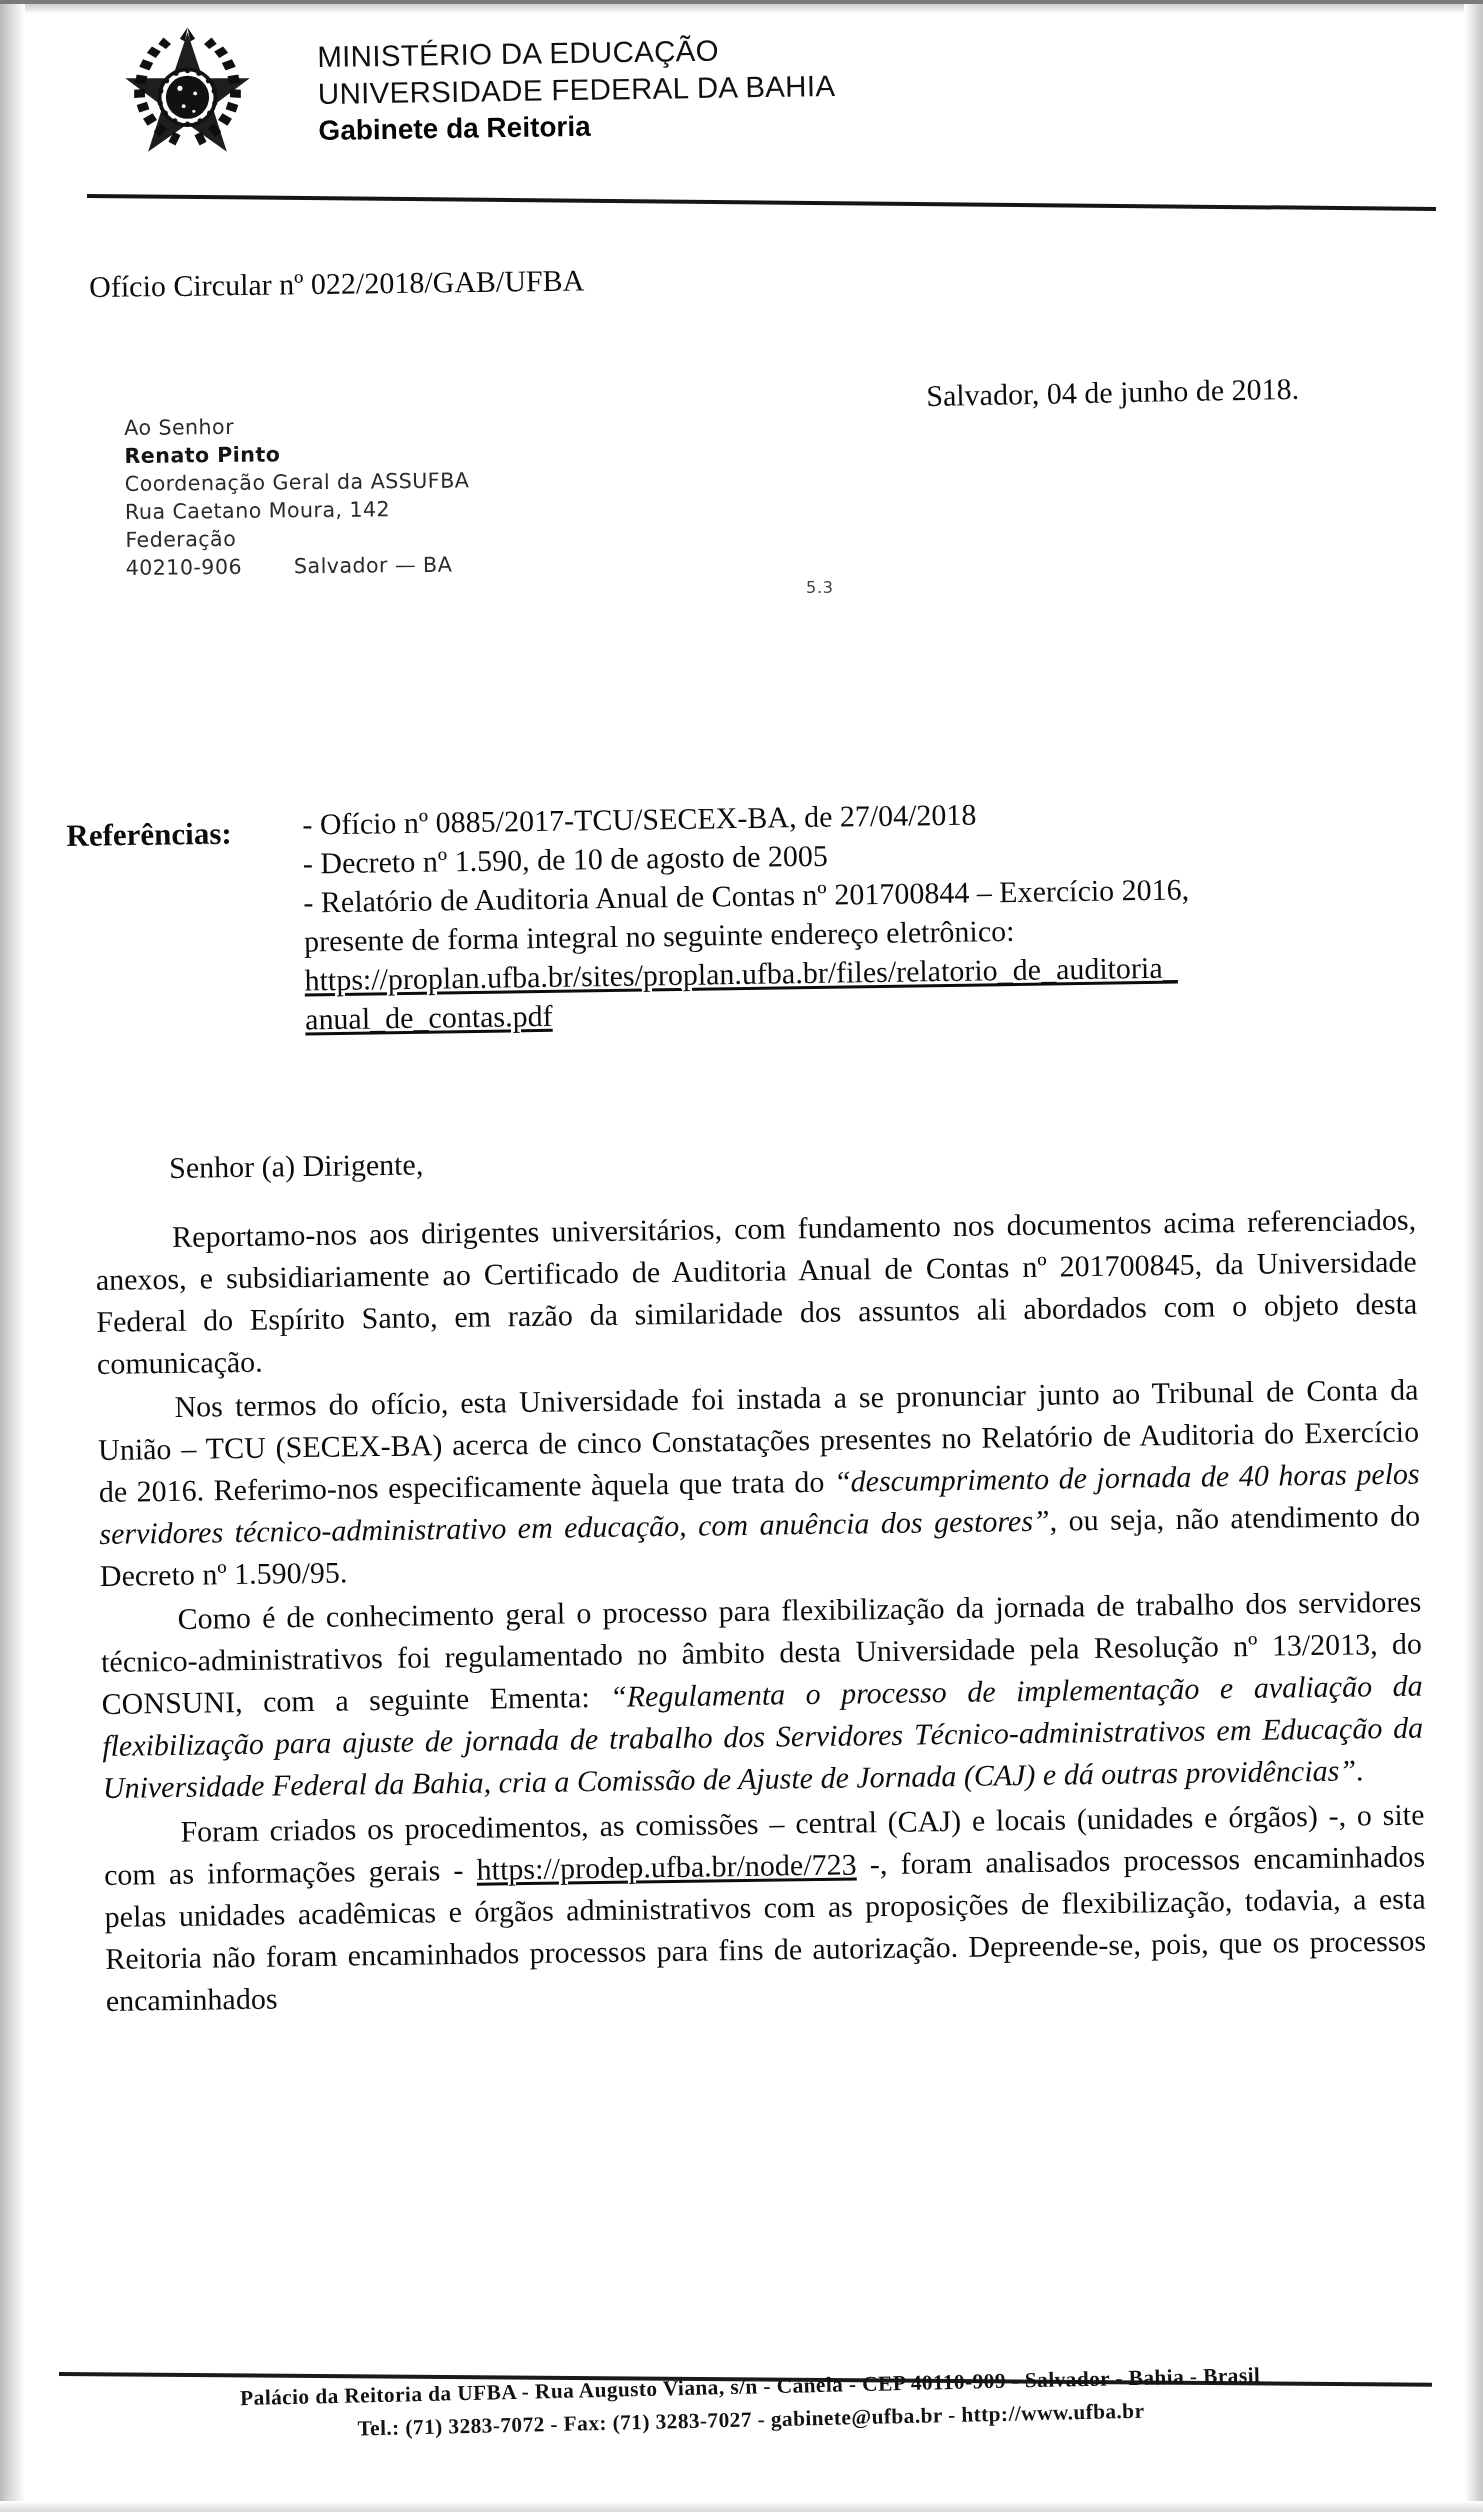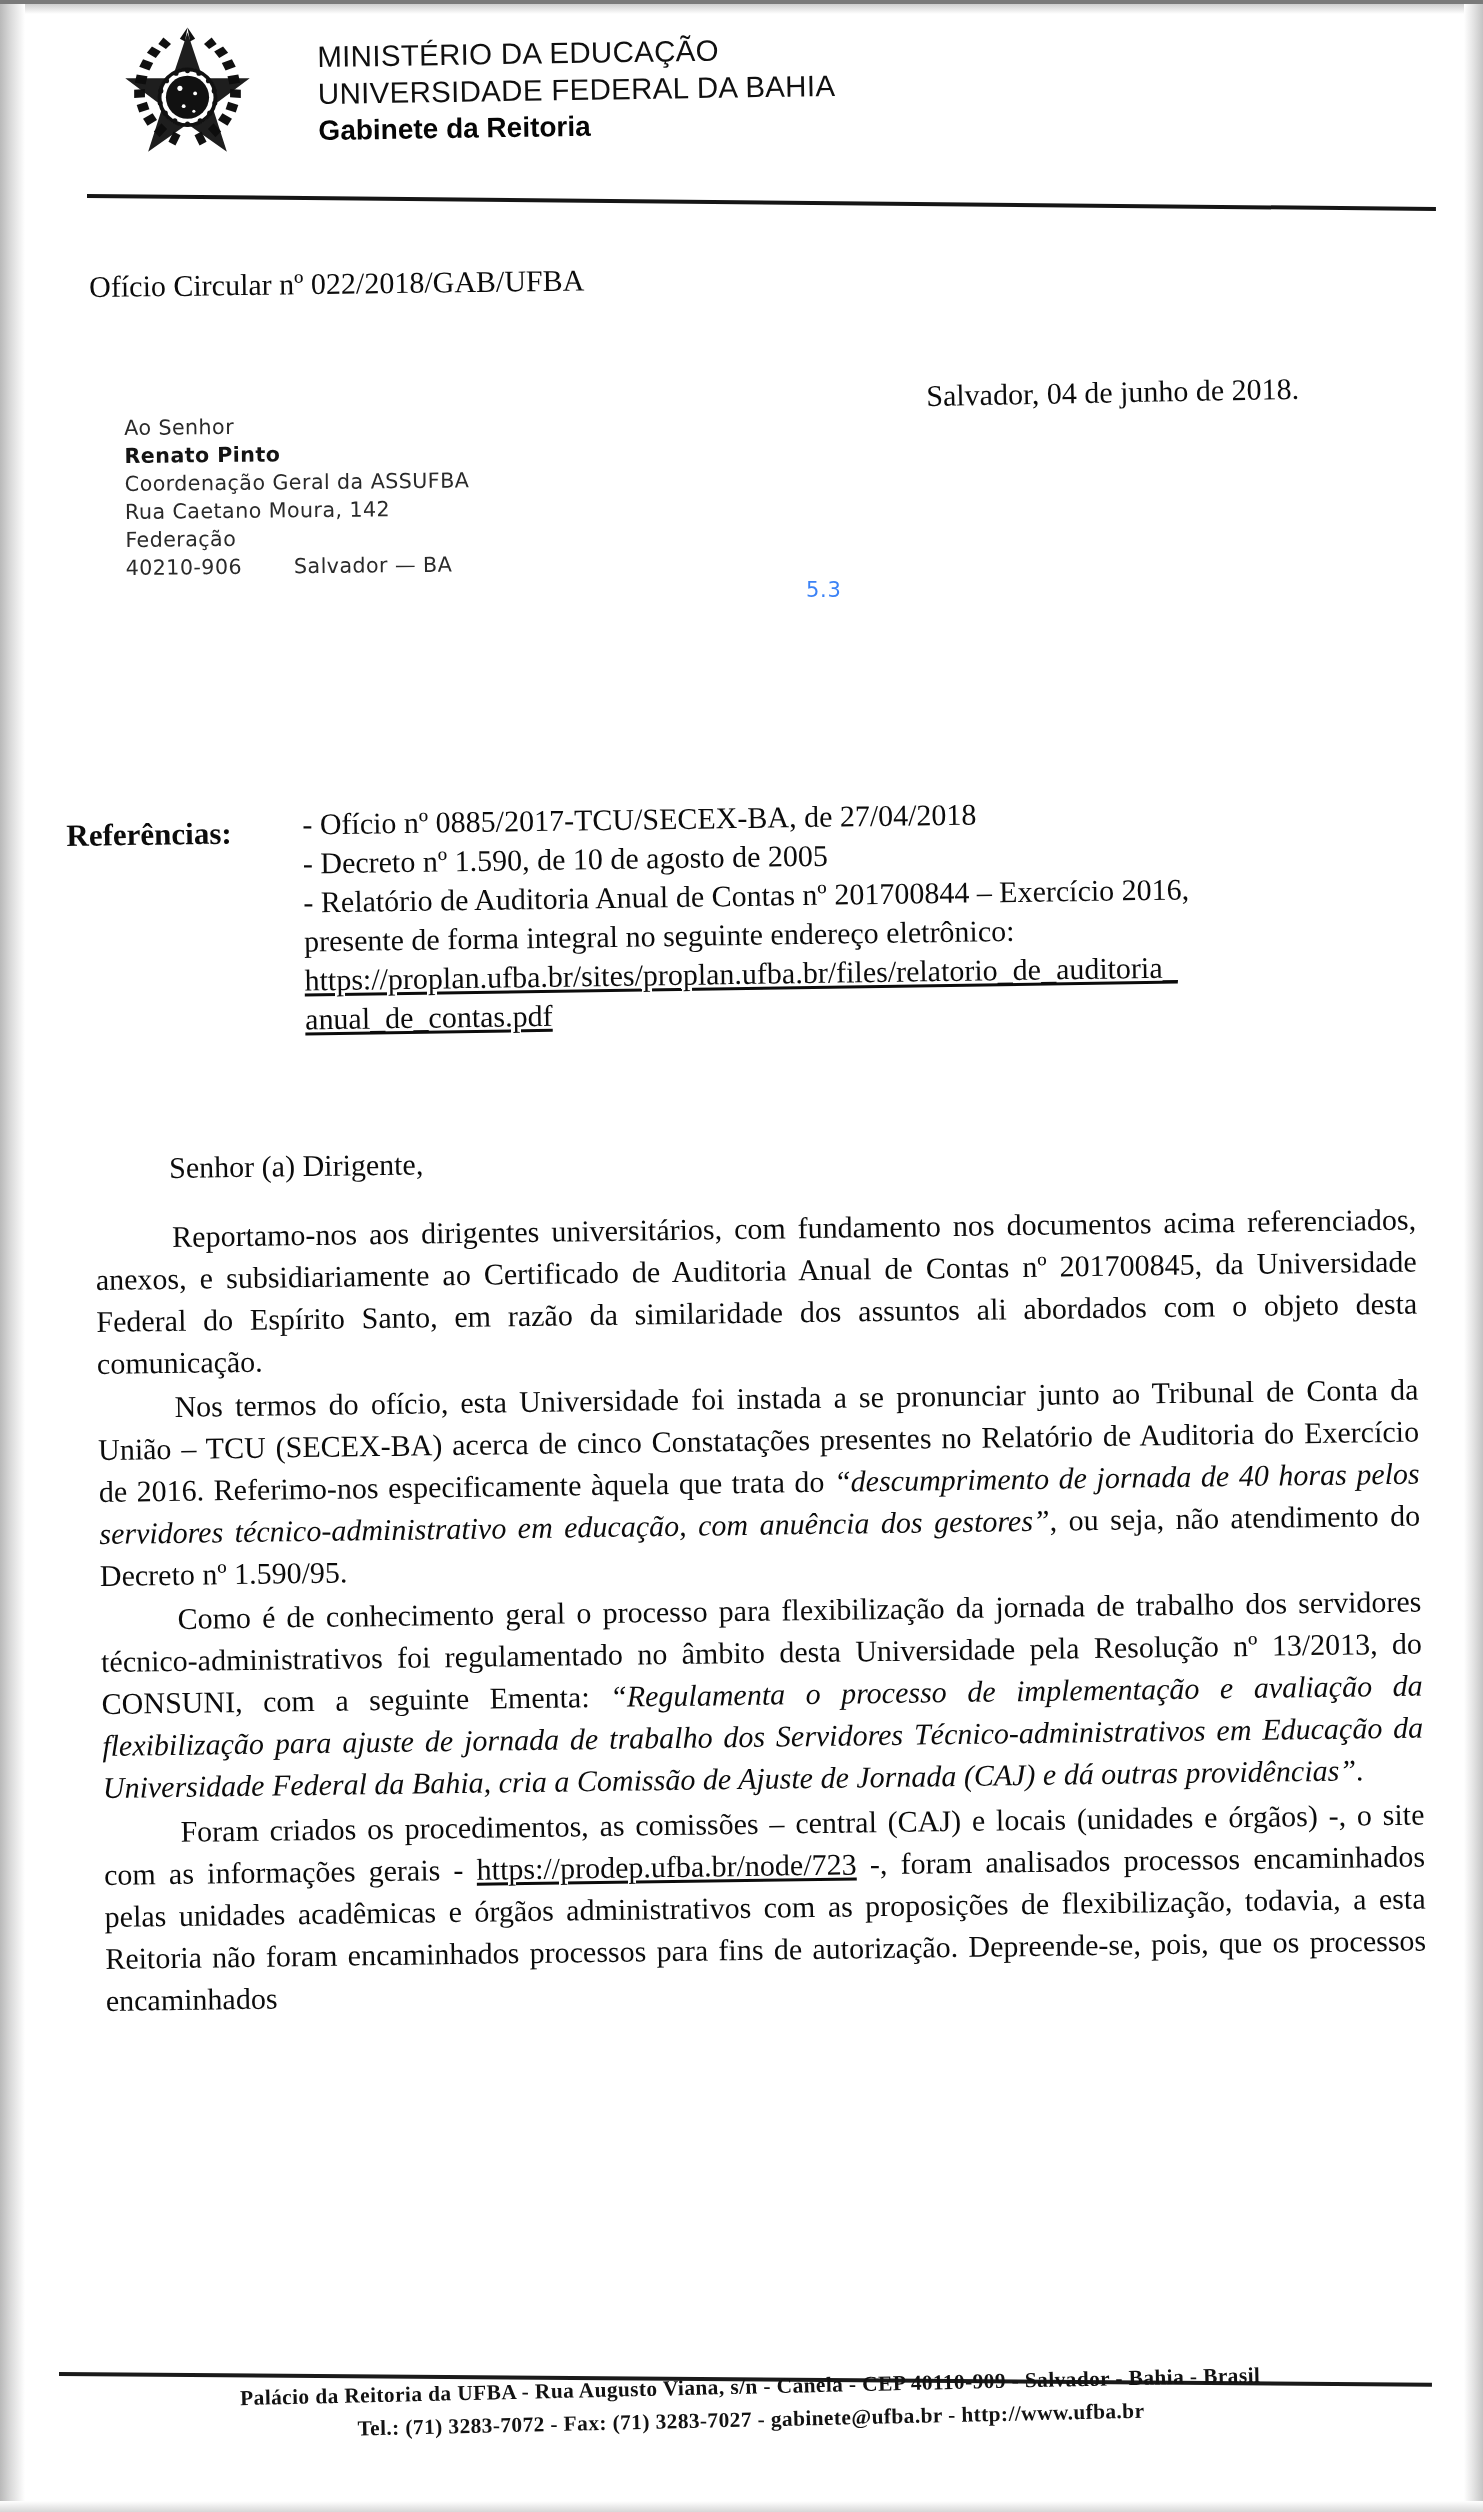--- a/index.html
+++ b/index.html
@@ -118,22 +118,22 @@
   }
   .addressee .name { font-weight: bold; color: #141414; }
   .addressee .cityline span.city { margin-left: 52px; }
 
   
   .mark-53 {
     position: absolute;
     left: 806px;
     top: 574px;
     font-family: "DejaVu Sans", sans-serif;
-    font-size: 21px;
-    color: #3b82f6;
+    font-size: 16px;
+    color: #404040;
     letter-spacing: 0.7px;
   }
 
   
   .references {
     position: absolute;
     left: 66px;
     top: 804px;
     width: 1373px;
     transform: rotate(-0.85deg);

